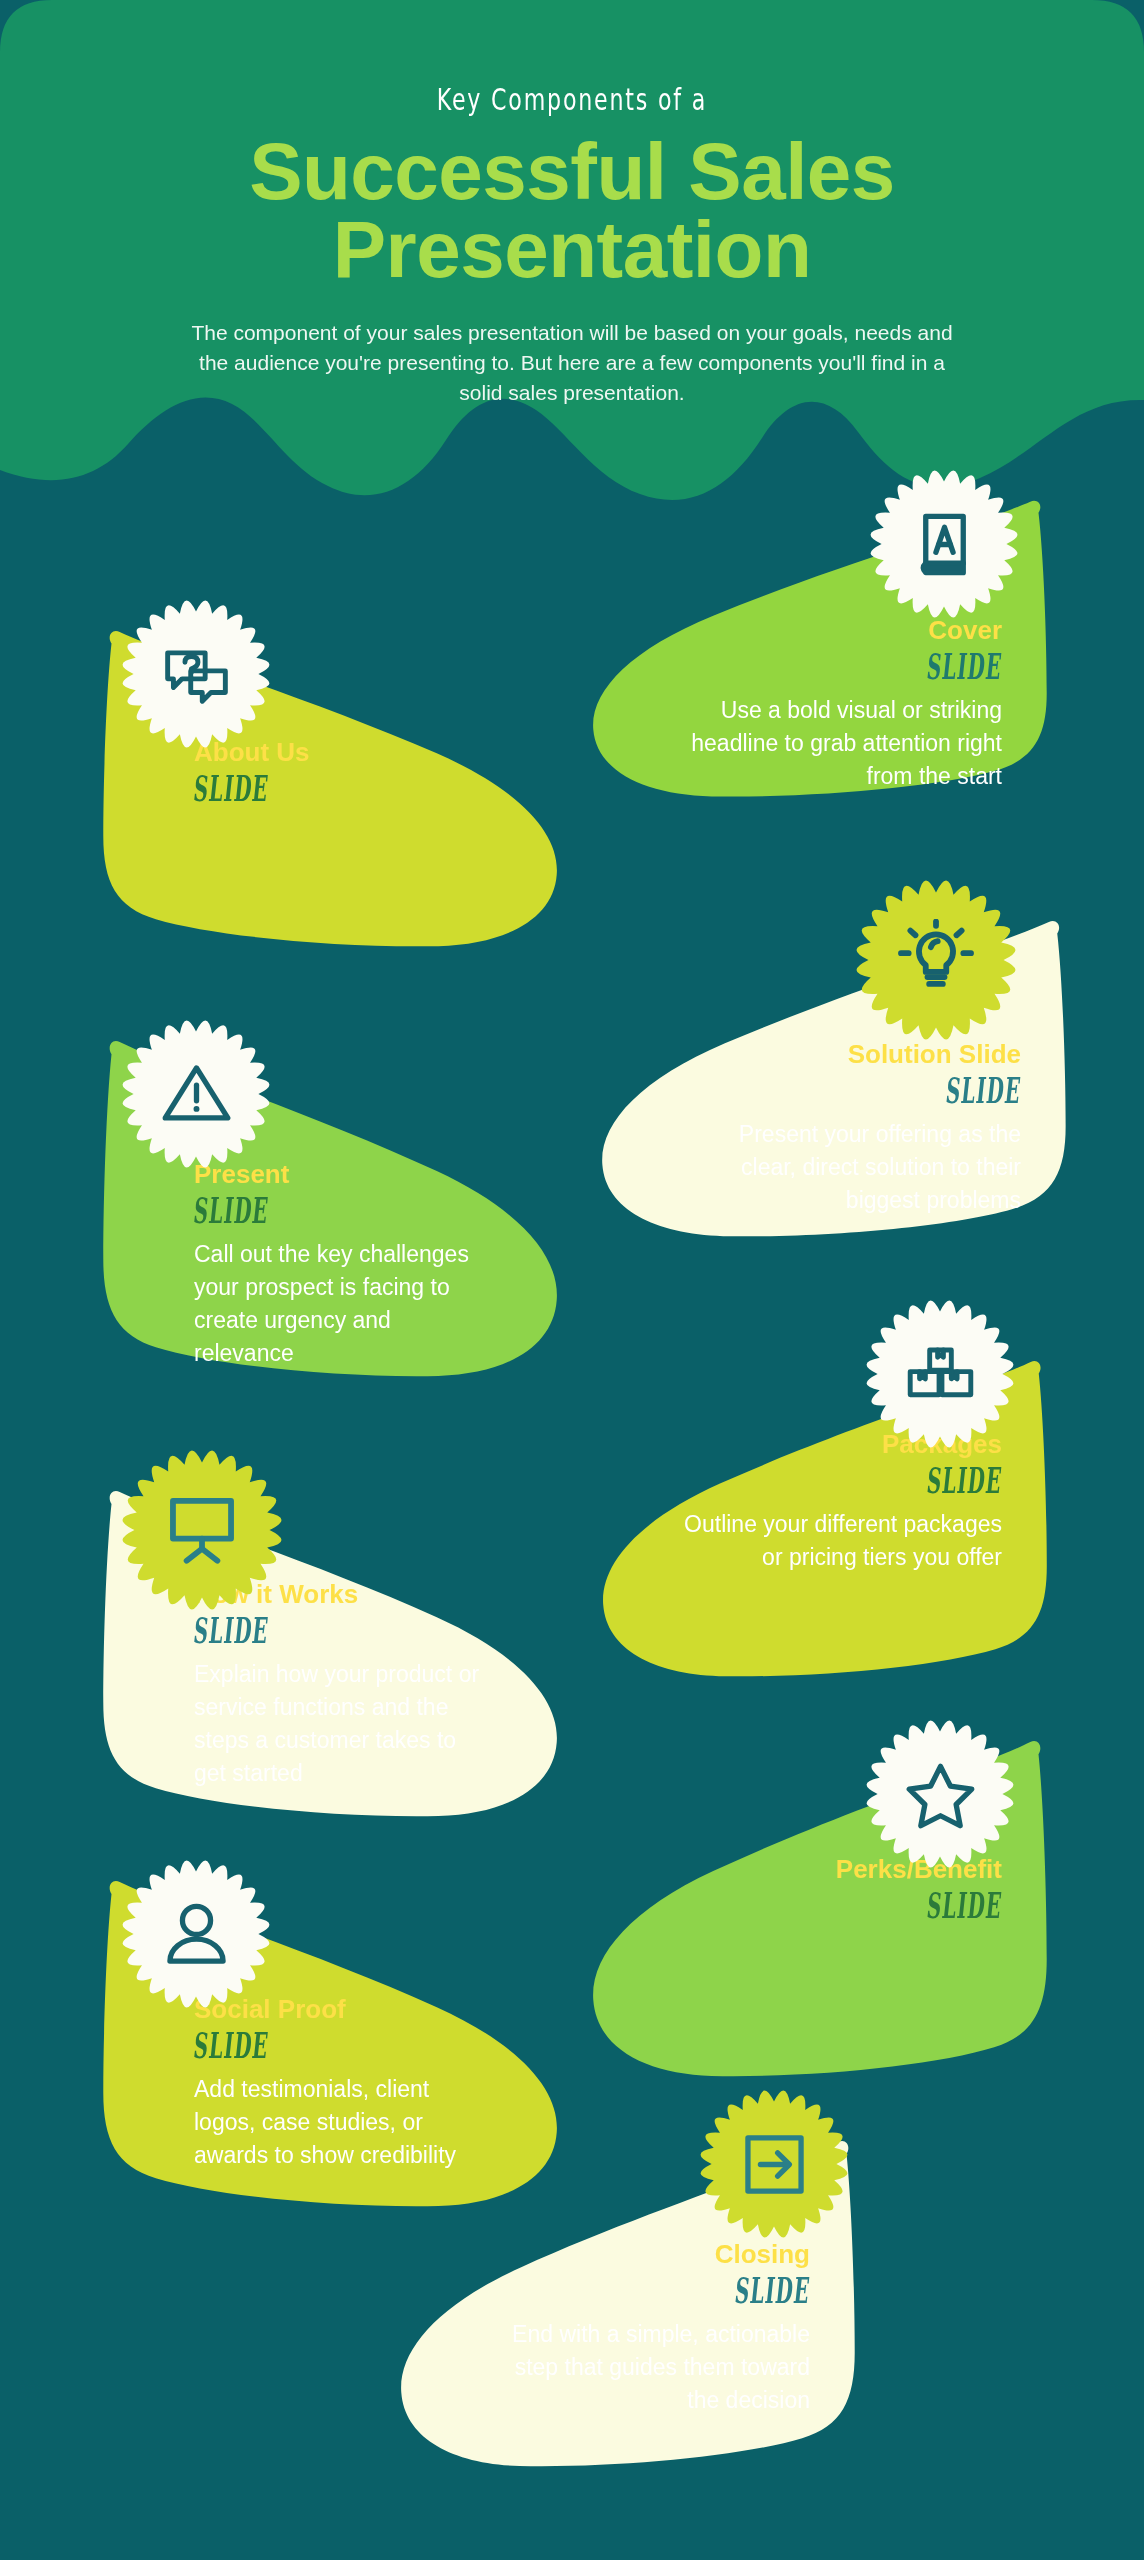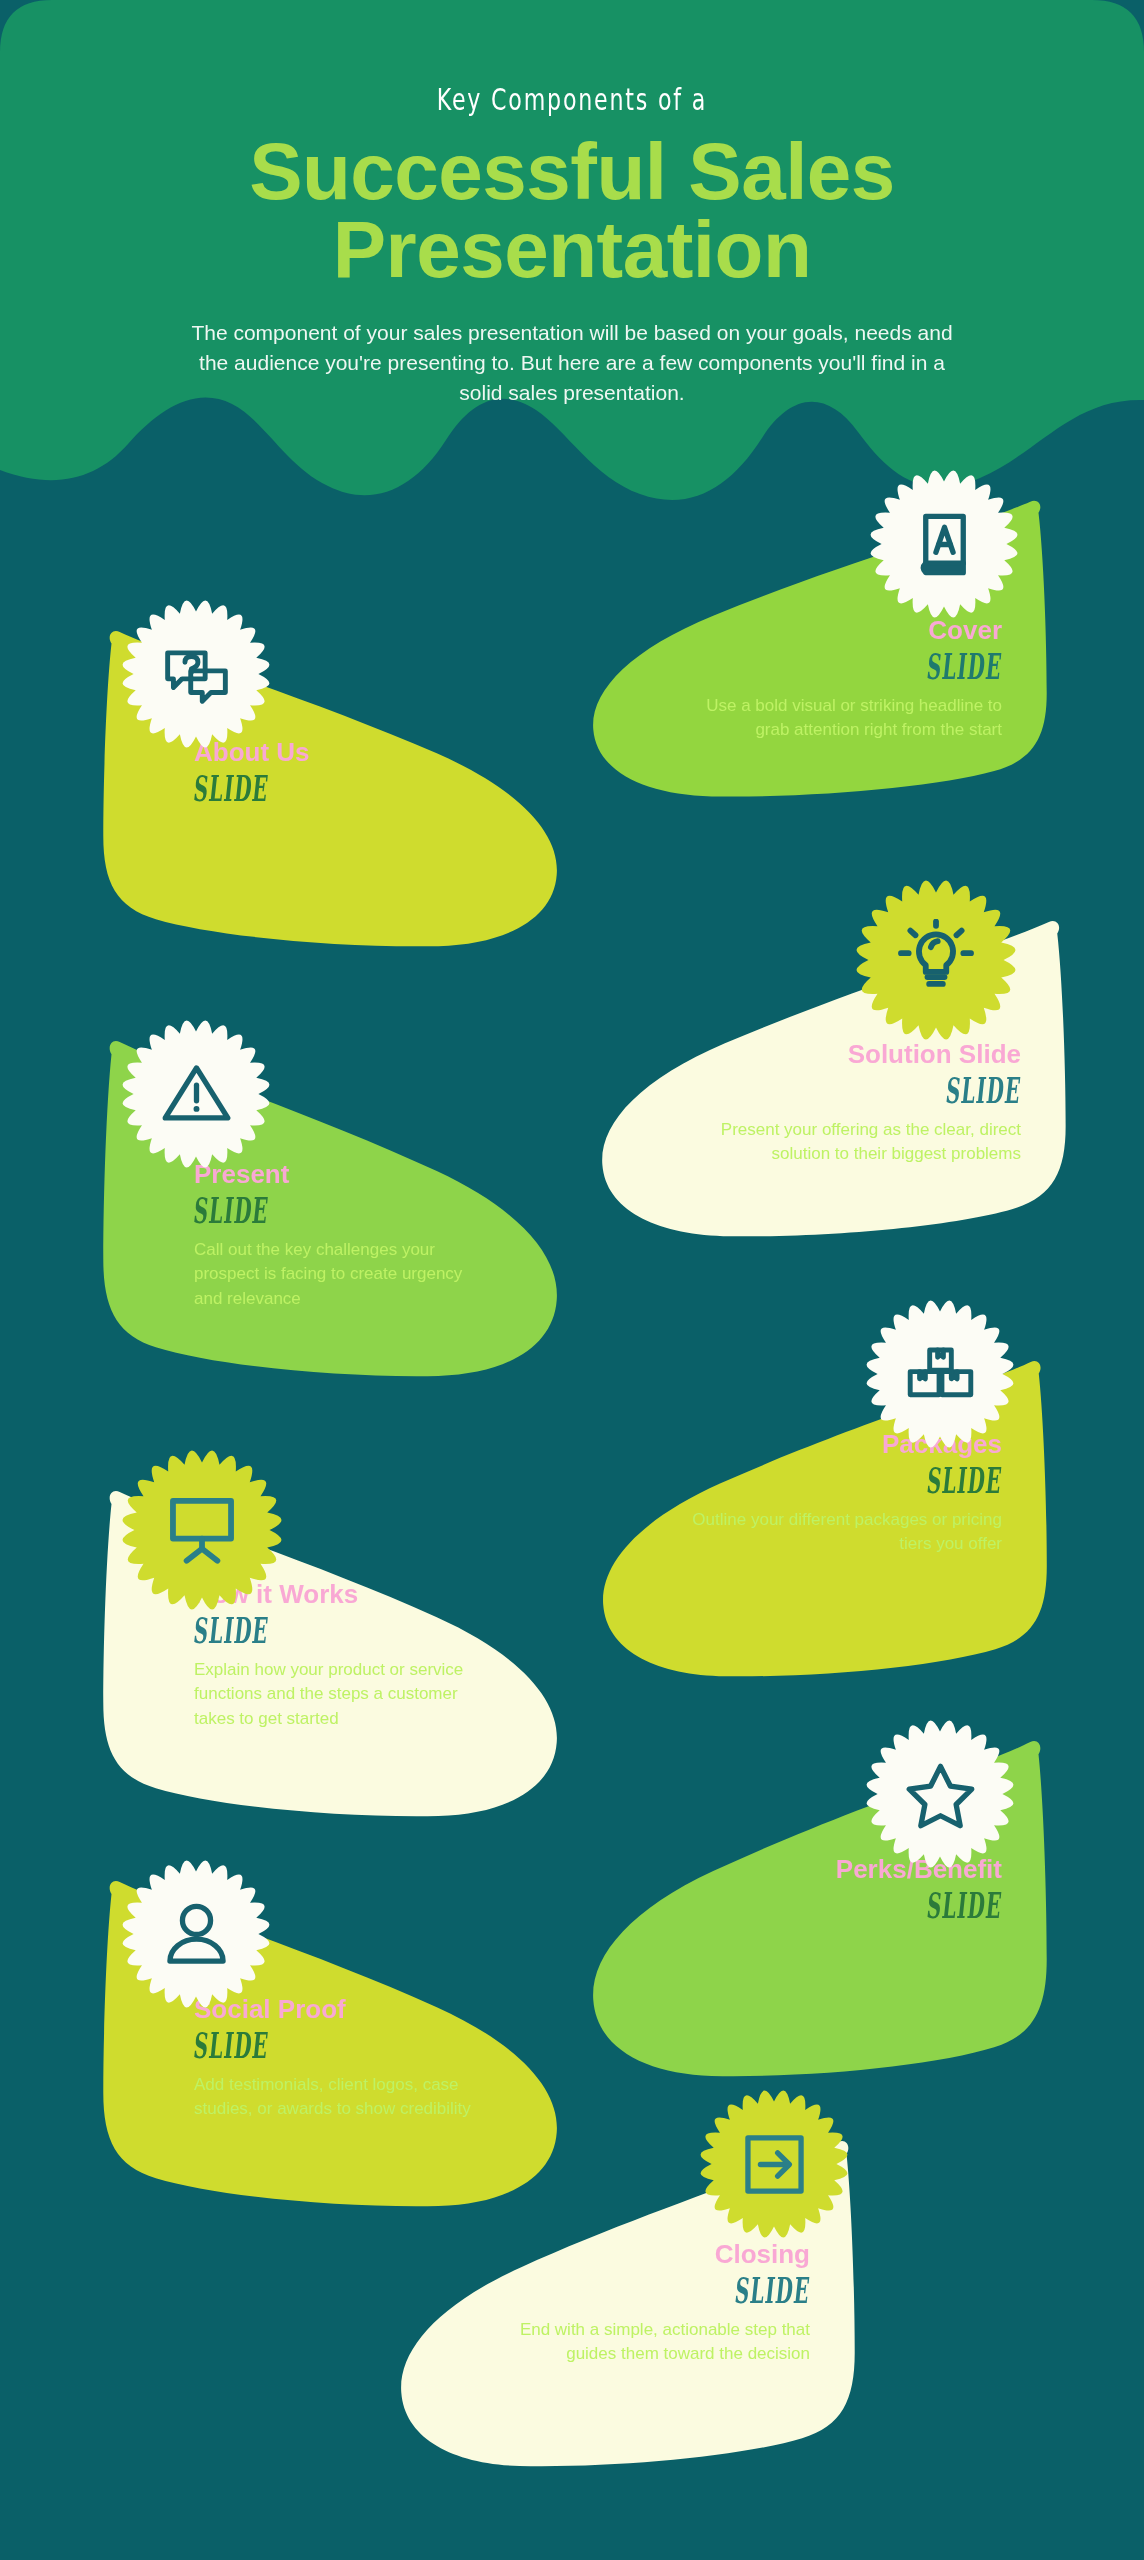--- a/index.html
+++ b/index.html
@@ -38,30 +38,30 @@
   .card { position:absolute; }
   .blob { position:absolute; left:0; top:0; }
   .badge { position:absolute; }
   .badge svg { display:block; }
   .badge .glyph { position:absolute; left:0; top:0; width:100%; height:100%;
                   display:flex; align-items:center; justify-content:center; }
 
   .ctext { position:absolute; }
   .ctext.left  { text-align:left;margin-left:32px; }
   .ctext.right { text-align:right; }
-  .c-title { font-size:26px; font-weight:700; color:#f9a8d4; line-height:1.1; }
+  .c-title { font-size:26px; font-weight:700; color:#fde047; line-height:1.1; }
   .c-slide {
     font-family:"DejaVu Serif","Liberation Serif",serif;
     font-style:italic; font-weight:700;
     font-size:27px; line-height:1.12; margin-top:2px;
     letter-spacing:1.5px;
     transform:scaleX(0.66) scaleY(1.18); transform-origin:left top;
   }
   .ctext.right .c-slide { transform-origin:right top; }
-  .c-desc { font-size:17px; line-height:1.43; color:#bef264; margin-top:14px; }
+  .c-desc { font-size:23px; line-height:1.43; color:#ffffff; margin-top:14px; }
 </style>
 </head>
 <body>
 
 <div id="page">
 
   <div class="header-wrap">
     <svg class="header-svg" width="1144" height="560" viewBox="0 0 1144 560">
       <path id="hdrPath" fill="#179164" d="M0,52 Q0,0 52,0 L1092,0 Q1144,0 1144,52 L1144,400
            C1072,398 1040,452 980,478

